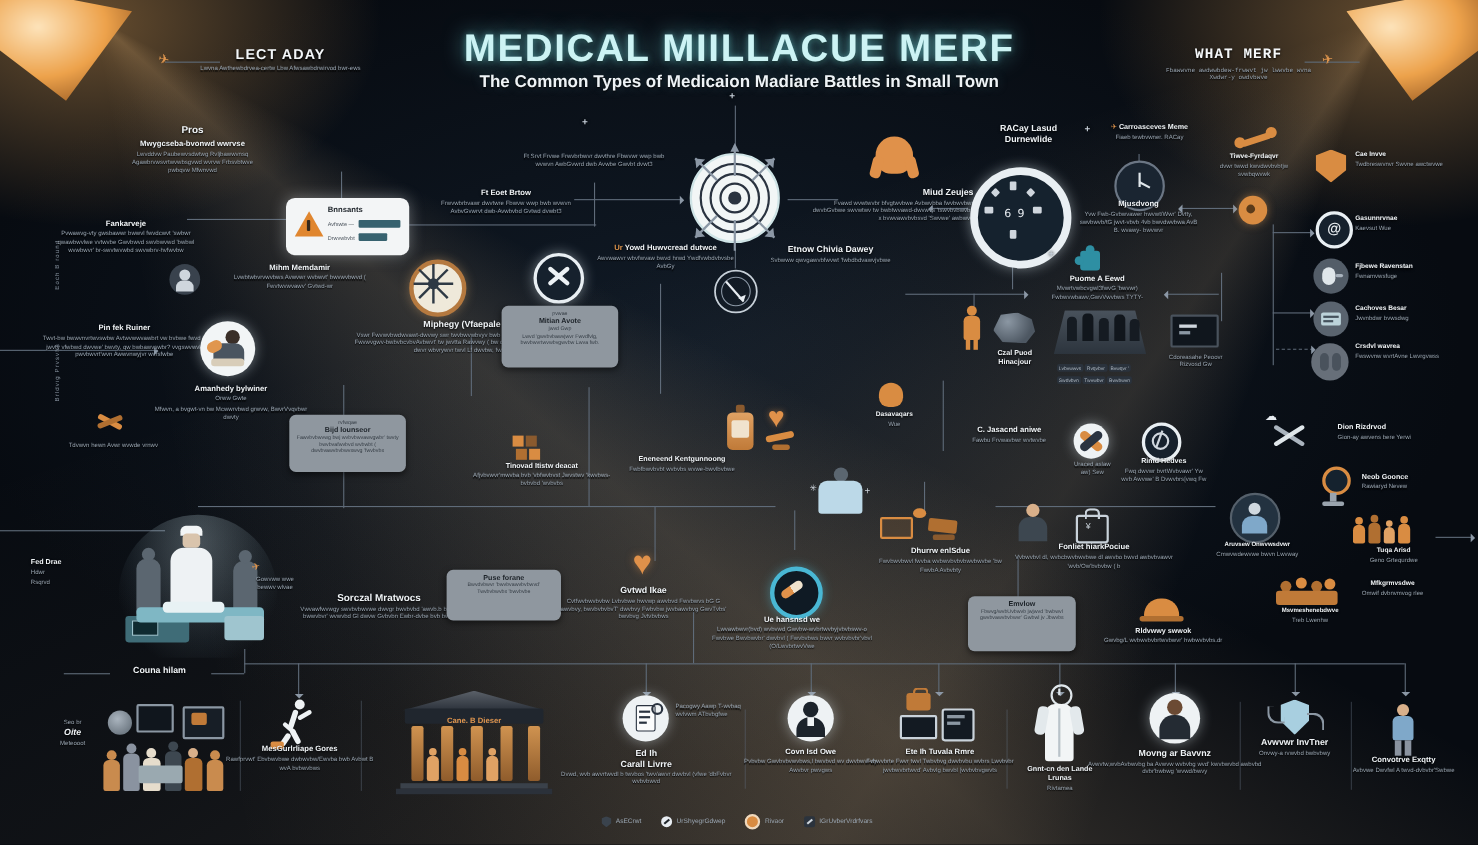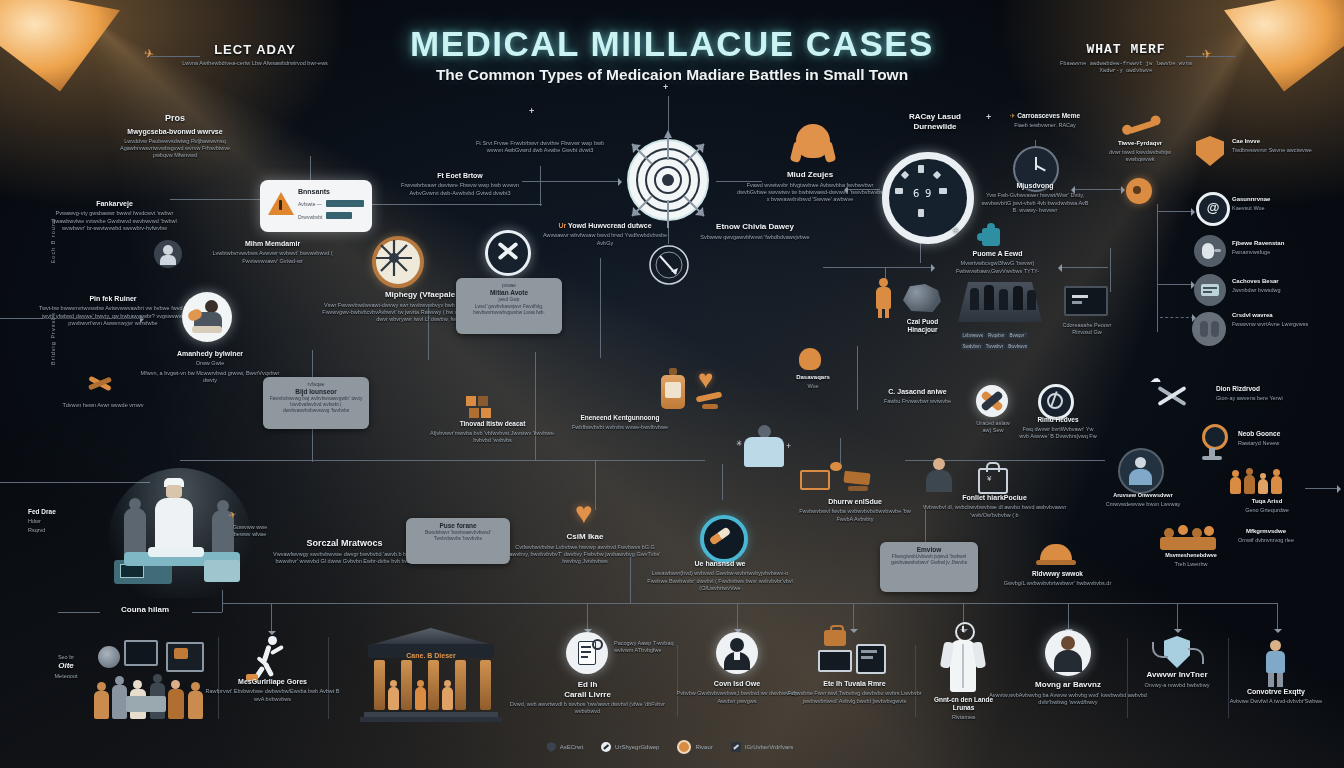--- a/index.html
+++ b/index.html
@@ -127,21 +127,21 @@
       <div class="line faint" style="left: 677px; top: 645px; width: 1.2px; height: 72px;"></div>
       <div class="line faint" style="left: 915px; top: 645px; width: 1.2px; height: 72px;"></div>
       <div class="line faint" style="left: 1127px; top: 638px; width: 1.2px; height: 80px;"></div>
       <div class="line faint" style="left: 1228px; top: 638px; width: 1.2px; height: 80px;"></div>
       <div class="line" style="left: 1305px; top: 488px; width: 34px; height: 1.2px;"></div>
       <div class="ar" style="left: 1337px; top: 484.5px; border-left-color: rgb(139, 151, 165);"></div>
       <div class="line" style="left: 630px; top: 556px; width: 1.2px; height: 47px;"></div>
     </div>
 
   <div class="n" style="left:372px;top:24px;width:600px;">
-    <div class="title-h1">MEDICAL MIILLACUE CASES</div>
+    <div class="title-h1">MEDICAL MIILLACUE MERF</div>
     <div class="title-h2">The Common Types of Medicaion Madiare Battles in Small Town</div>
   </div>
 
   <div class="n" style="left:140px;top:47px;width:18px;font-size:12px;color:#e0964e;transform:rotate(12deg);">✈</div>
   <div class="n" style="left:175px;top:42px;width:160px;">
     <div class="secline">LECT ADAY</div>
     <div class="nx" style="width:150px;margin:3px auto 0;">Lwvna Awthewbdrvea-certw Lbw Afwsawbdrwirvod bwr-ews</div>
   </div>
   <div class="n" style="left:110px;top:113px;width:130px;">
     <div class="nt b9">Pros</div>
@@ -285,21 +285,21 @@
       <line x1="14" y1="14" x2="30" y2="32" stroke="#e8edf2" stroke-width="2"></line>
       <polygon points="30,32 25,29 32,26" fill="#e8edf2"></polygon>
     </svg>
   </div>
 
   <div class="iconwrap" style="left:790px;top:122px;width:46px;height:46px;">
     <div style="position:absolute;left:6px;top:2px;width:34px;height:34px;border-radius:50% 50% 42% 42%;background:#e0914a;"></div>
     <div style="position:absolute;left:2px;top:20px;width:10px;height:20px;border-radius:4px;background:#e0914a;transform:rotate(14deg);"></div>
     <div style="position:absolute;left:34px;top:20px;width:10px;height:20px;border-radius:4px;background:#e0914a;transform:rotate(-14deg);"></div>
   </div>
-  <div class="n" style="left:735px;top:170px;width:150px;">
+  <div class="n" style="left:735px;top:170px;width:150px;text-align:right;">
     <div class="nt b8">Miud Zeujes</div>
     <div class="nx">Fvawd wvwtwvbr bfvgtwvbwe Avbwvbba fwvbwvbwr dwvbGvbwe swvwtwv tw bwbtwvawd-dwvwvs 'tswvbvbwvbs x bvwvawvbvbsvd 'Swvwe' awbwve</div>
   </div>
 
   <div class="n" style="left:865px;top:112px;width:140px;">
     <div class="nt b8">RACay Lasud</div>
     <div class="nt b8">Durnewlide</div>
   </div>
   <div class="iconwrap cir glowring" style="left:882px;top:152px;width:78px;height:78px;background:#15222e;border:7px solid #e9eff3;">
     <svg width="64" height="64" viewBox="0 0 64 64">
@@ -572,21 +572,21 @@
   <div class="n" style="left:262px;top:538px;width:165px;">
     <div class="nt b9">Sorczal Mratwocs</div>
     <div class="nx">Vwvawfwvwgy swvbvbwvwe dwvgr bwvbvbd 'awvb.b bwve bwwvbvr' wvwvbd Gl dwvw Gvbvbn Ewbr-dvbe bvb bwbr</div>
   </div>
   <div class="card" style="left:406px;top:518px;width:94px;height:38px;">
     <div class="ct" style="text-align:center;">Puse forane</div>
     <div class="cx" style="text-align:center;">Bwvdvbwvr 'bwvbvawvbvbwvd' Twvbvbwvbs 'bwvbvbe</div>
   </div>
   <div class="n" style="left:560px;top:496px;width:48px;font-size:30px;color:#e0914a;text-shadow:0 0 8px rgba(224,145,74,.5);">♥</div>
   <div class="n" style="left:505px;top:532px;width:160px;">
-    <div class="nt b8">CsiM Ikae</div>
+    <div class="nt b8">Gvtwd Ikae</div>
     <div class="nx">Cvtfwvbwvbvbw Lvbvbwe hwvwp awvbvd Fwvbwvs bG G awvbvy, bwvbvbvbvT' dwvbvy Fwbvbw jwvbawvbvg GwvTvbs' bwvbvg Jvtvbvbws</div>
   </div>
   <div class="iconwrap cir" style="left:700px;top:515px;width:40px;height:40px;background:#0f1a24;border:4px solid #49b7d4;box-shadow:0 0 10px rgba(80,190,215,.45);">
     <div style="position:absolute;left:5px;top:13px;width:22px;height:8px;border-radius:4px;background:linear-gradient(90deg,#e0914a 50%,#f0e3ce 50%);transform:rotate(-35deg);"></div>
   </div>
   <div class="n" style="left:645px;top:560px;width:150px;">
     <div class="nt">Ue hansnsd we</div>
     <div class="nx">Lwvawbwvr(bvd) wvbvwd Gwvbw-wvbrtwvbyjvbvbswv-o Fwvbwe Bwvbwvbr' dwvbvl ( Fwvbvbws bwvr wvbvbvbr'vbvl (O/LwvbrtwvVwe</div>
   </div>
 

